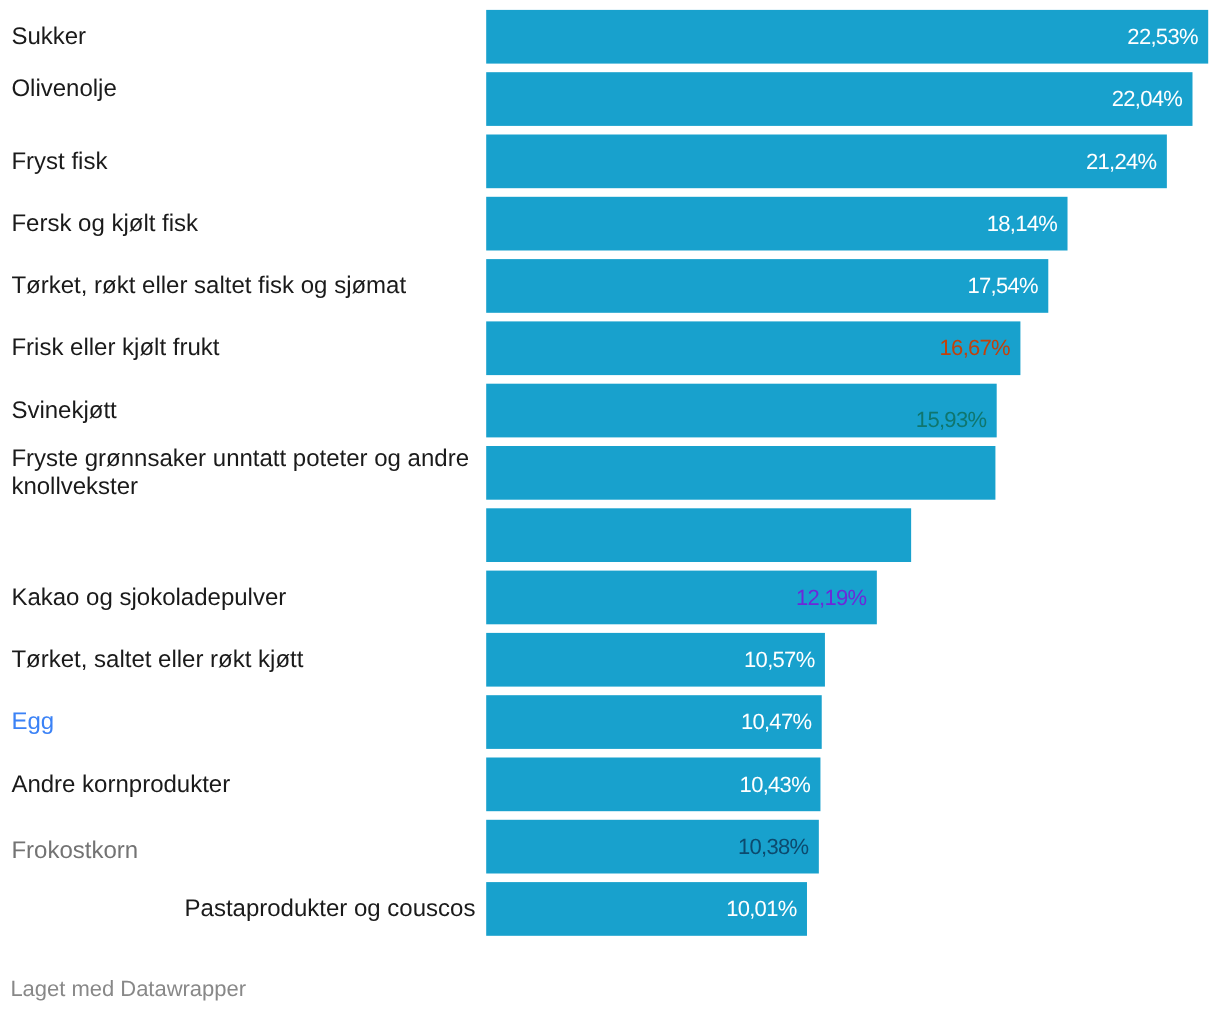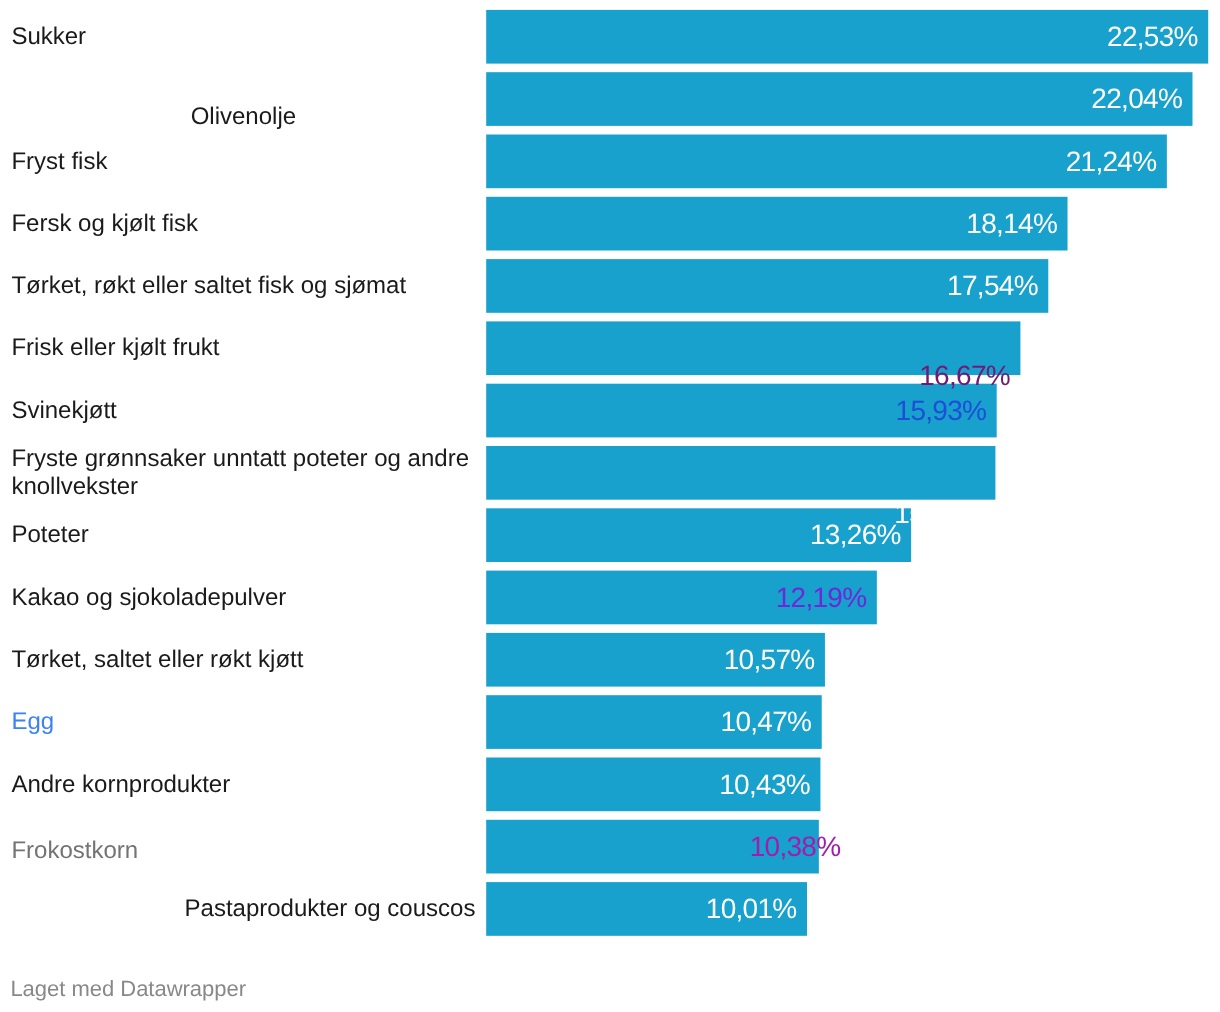--- a/index.html
+++ b/index.html
@@ -42,21 +42,21 @@
     top: 0;
     display: block;
     overflow: visible;
   }
   .bar-value {
     position: absolute;
     left: 486.2px;
     top: 0;
     height: 53.7px;
     line-height: 53.7px;
-    font-size: 28px;
+    font-size: 22px;
     letter-spacing: -0.7px;
     color: #ffffff;
     text-align: right;
     white-space: nowrap;
   }
   .chart-credit {
     position: absolute;
     transform: translateZ(0);
     left: 10.4px;
     top: 976px;
@@ -88,58 +88,54 @@
     <rect class="bar" x="486.2" y="819.8" width="332.6391478029295" height="53.7" fill="#18a1cd"></rect>
     <rect class="bar" x="486.2" y="882.0999999999999" width="320.7820683533067" height="53.7" fill="#18a1cd"></rect>
   </svg>
 
   <div class="bar-row" style="top: 9.9px;">
     <div class="bar-label" style="color: rgb(26, 26, 26); top: 13.05px;">Sukker</div>
     <div class="bar-value" style="width: 711.6px; color: rgb(255, 255, 255);">22,53%</div>
   </div>
 
   <div class="bar-row" style="top: 72.2px;">
-    <div class="bar-label" style="color: rgb(26, 26, 26); top: 31px; text-align: center;">Olivenolje</div>
+    <div class="bar-label" style="color: rgb(26, 26, 26); top: 3px;">Olivenolje</div>
     <div class="bar-value" style="width: 695.897px; color: rgb(255, 255, 255);">22,04%</div>
   </div>
 
   <div class="bar-row" style="top: 134.5px;">
     <div class="bar-label" style="color: rgb(26, 26, 26); top: 13.05px;">Fryst fisk</div>
     <div class="bar-value" style="width: 670.26px; color: rgb(255, 255, 255);">21,24%</div>
   </div>
 
   <div class="bar-row" style="top: 196.8px;">
     <div class="bar-label" style="color: rgb(26, 26, 26); top: 13.05px;">Fersk og kjølt fisk</div>
     <div class="bar-value" style="width: 570.917px; color: rgb(255, 255, 255);">18,14%</div>
   </div>
 
   <div class="bar-row" style="top: 259.1px;">
     <div class="bar-label" style="color: rgb(26, 26, 26); top: 13.05px;">Tørket, røkt eller saltet fisk og sjømat</div>
     <div class="bar-value" style="width: 551.69px; color: rgb(255, 255, 255);">17,54%</div>
   </div>
 
   <div class="bar-row" style="top: 321.4px;">
     <div class="bar-label" style="color: rgb(26, 26, 26); top: 13.05px;">Frisk eller kjølt frukt</div>
-    <div class="bar-value" style="width: 523.809px; color: #701a75; margin-top: 28px;">16,67%</div>
+    <div class="bar-value" style="width: 523.809px; color: #c2410c;">16,67%</div>
   </div>
 
   <div class="bar-row" style="top: 383.7px;">
     <div class="bar-label" style="color: rgb(26, 26, 26); top: 13.05px;">Svinekjøtt</div>
-    <div class="bar-value" style="width: 500.095px; color: #1d4ed8;">15,93%</div>
+    <div class="bar-value" style="width: 500.095px; color: #0f766e; margin-top: 9px;">15,93%</div>
   </div>
 
   <div class="bar-row" style="top: 446px; padding-left: 8px;">
     <div class="bar-label" style="color: rgb(26, 26, 26); top: -0.75px;">Fryste grønnsaker unntatt poteter og andre knollvekster</div>
     <div class="bar-value" style="width: 498.813px; color: rgb(255, 255, 255); margin-top: 41px;">15,89%</div>
   </div>
 
-  <div class="bar-row" style="top: 508.3px;">
-    <div class="bar-label" style="color: rgb(26, 26, 26); top: 13.05px;">Poteter</div>
-    <div class="bar-value" style="width: 414.532px; color: rgb(255, 255, 255);">13,26%</div>
-  </div>
 
   <div class="bar-row" style="top: 570.6px;">
     <div class="bar-label" style="color: rgb(26, 26, 26); top: 13.05px;">Kakao og sjokoladepulver</div>
     <div class="bar-value" style="width: 380.243px; color: #6d28d9;">12,19%</div>
   </div>
 
   <div class="bar-row" style="top: 632.9px;">
     <div class="bar-label" style="color: rgb(26, 26, 26); top: 13.05px;">Tørket, saltet eller røkt kjøtt</div>
     <div class="bar-value" style="width: 328.328px; color: rgb(255, 255, 255);">10,57%</div>
   </div>
@@ -149,21 +145,21 @@
     <div class="bar-value" style="width: 325.123px; color: rgb(255, 255, 255);">10,47%</div>
   </div>
 
   <div class="bar-row" style="top: 757.5px;">
     <div class="bar-label" style="color: rgb(26, 26, 26); top: 13.05px;">Andre kornprodukter</div>
     <div class="bar-value" style="width: 323.841px; color: rgb(255, 255, 255);">10,43%</div>
   </div>
 
   <div class="bar-row" style="top: 819.8px;">
     <div class="bar-label" style="color: #737373; top: 17px;">Frokostkorn</div>
-    <div class="bar-value" style="width: 322.239px; color: #a21caf; padding-left: 32px;">10,38%</div>
+    <div class="bar-value" style="width: 322.239px; color: #0c4a6e;">10,38%</div>
   </div>
 
   <div class="bar-row" style="top: 882.1px;">
     <div class="bar-label" style="color: rgb(26, 26, 26); top: 13.05px; text-align: right;">Pastaprodukter og couscos</div>
     <div class="bar-value" style="width: 310.382px; color: rgb(255, 255, 255);">10,01%</div>
   </div>
 
 </div>
 
 <div class="chart-credit">Laget med Datawrapper</div>

